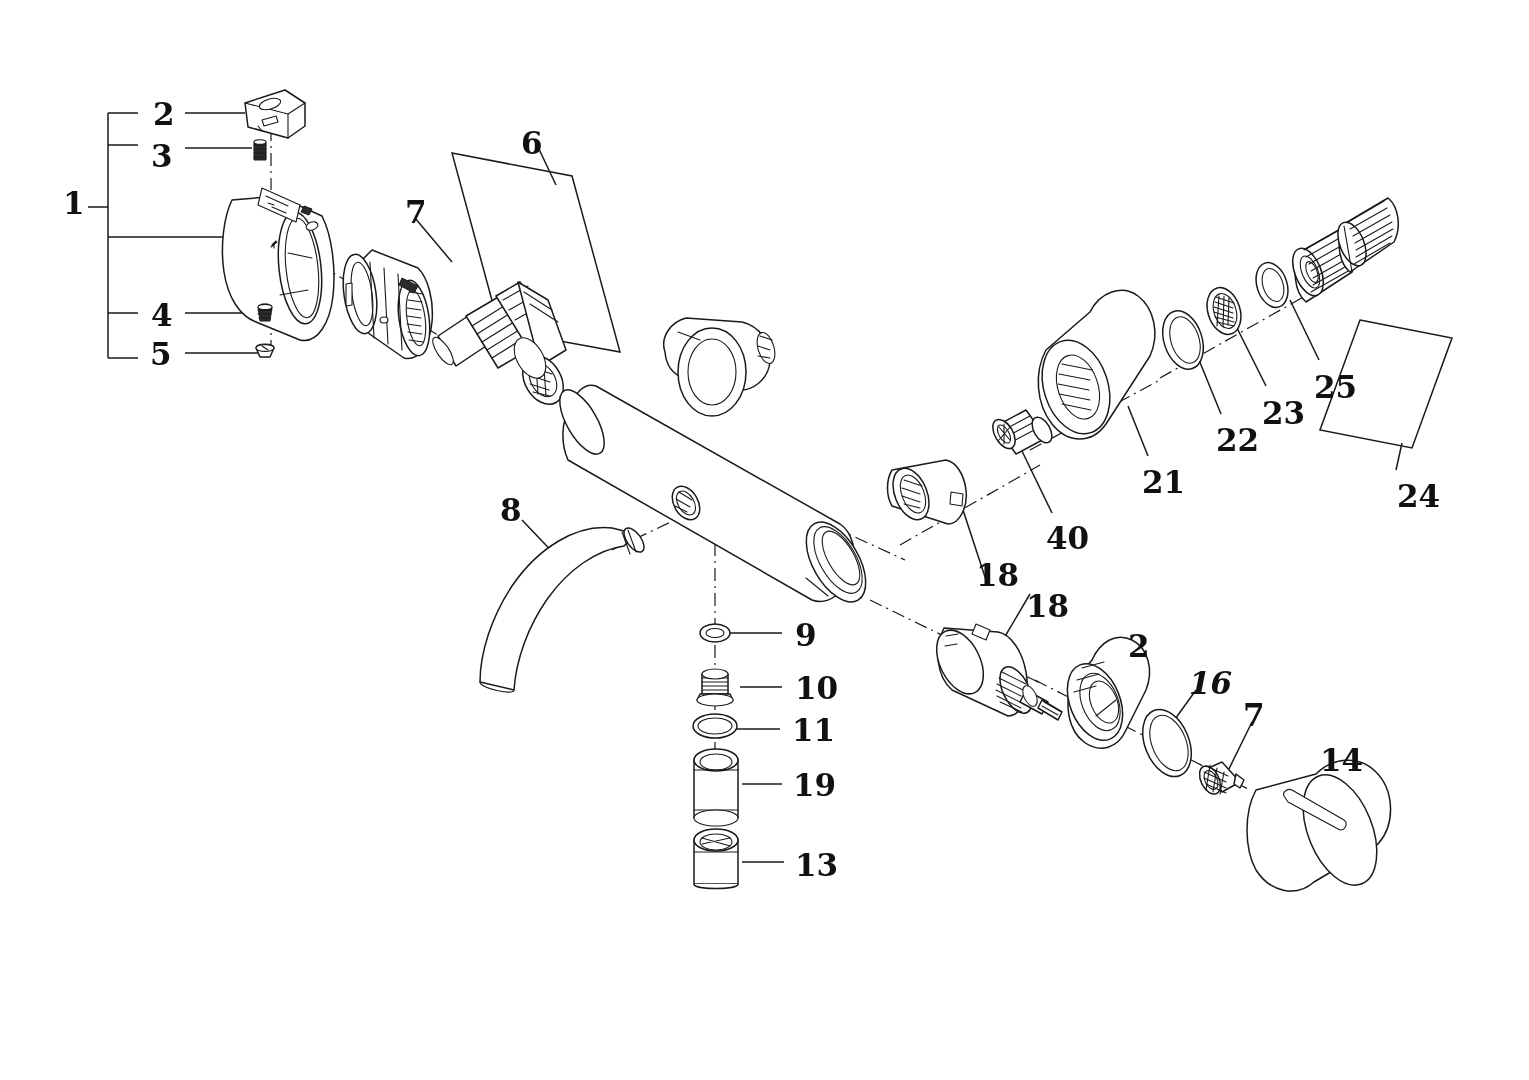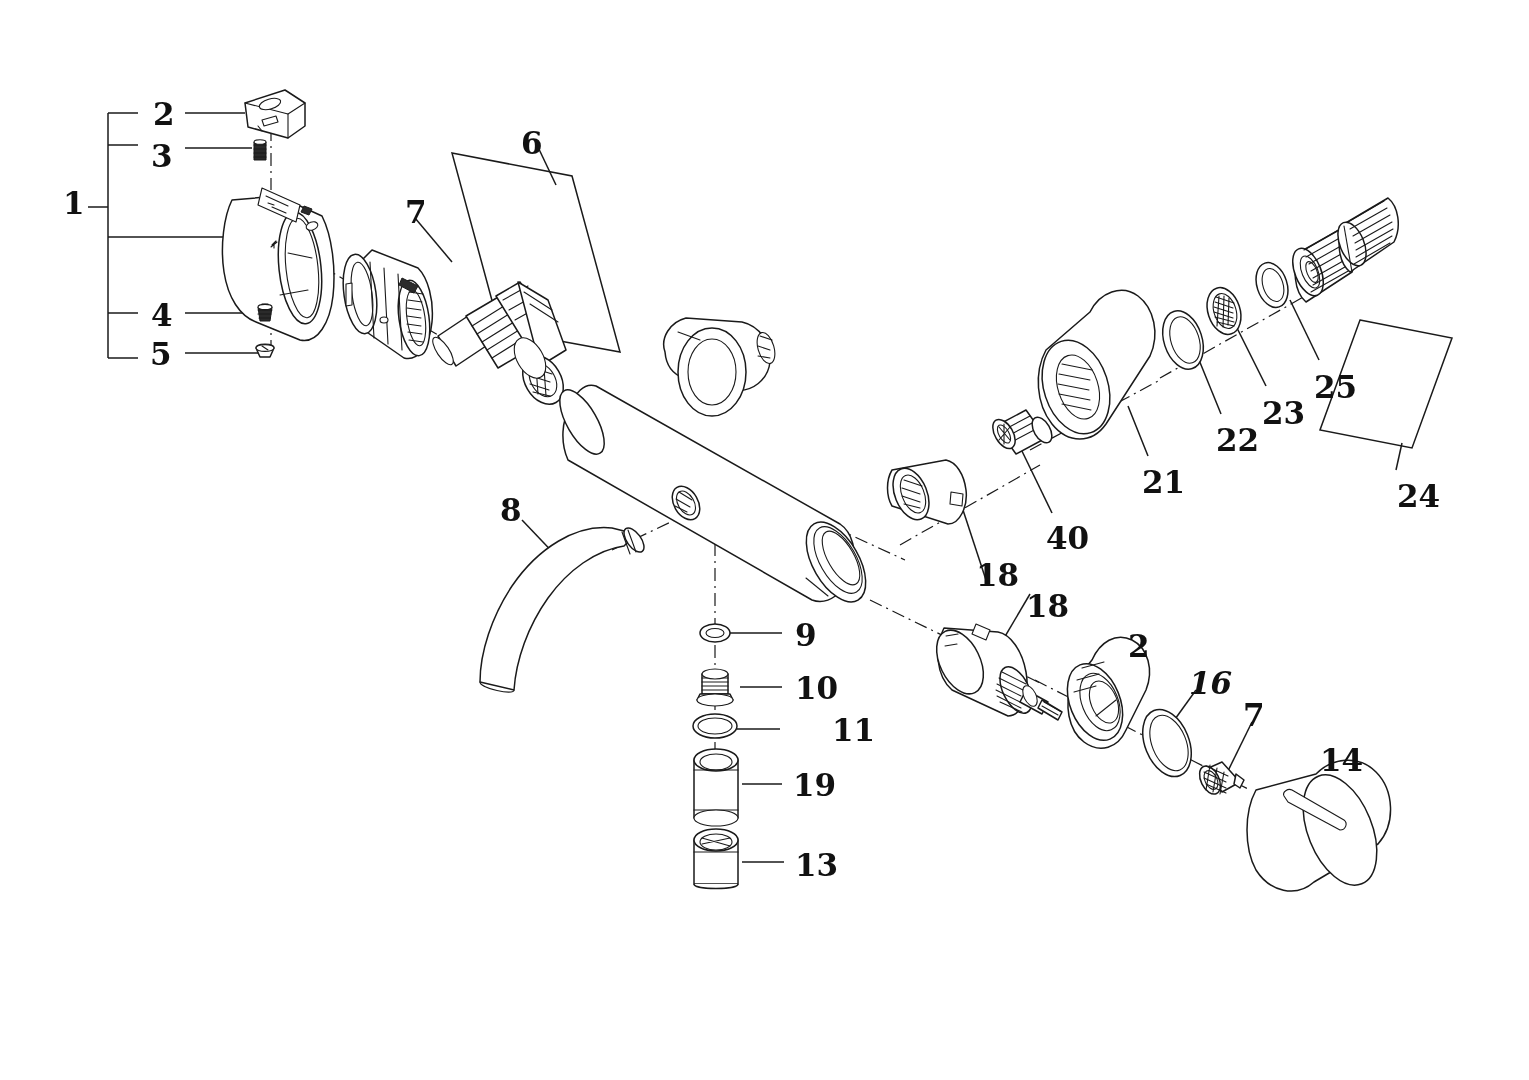--- a/index.html
+++ b/index.html
@@ -483,21 +483,21 @@
 <div class="callout" style="left:63px;top:188px;">1</div>
 <div class="callout" style="left:153px;top:99px;">2</div>
 <div class="callout" style="left:151px;top:141px;">3</div>
 <div class="callout" style="left:151px;top:300px;">4</div>
 <div class="callout" style="left:150px;top:339px;">5</div>
 <div class="callout" style="left:521px;top:128px;">6</div>
 <div class="callout" style="left:405px;top:197px;">7</div>
 <div class="callout" style="left:500px;top:495px;">8</div>
 <div class="callout" style="left:795px;top:620px;">9</div>
 <div class="callout" style="left:795px;top:673px;text-align:center;">10</div>
-<div class="callout" style="left:792px;top:715px;margin-left:40px;">11</div>
+<div class="callout" style="left:792px;top:715px;">11</div>
 <div class="callout" style="left:793px;top:770px;">19</div>
 <div class="callout" style="left:795px;top:850px;">13</div>
 <div class="callout" style="left:1320px;top:745px;text-align:center;">14</div>
 <div class="callout" style="left:1243px;top:700px;">7</div>
 <div class="callout" style="left:1189px;top:668px;font-style:italic;">16</div>
 <div class="callout" style="left:1128px;top:631px;">2</div>
 <div class="callout" style="left:1026px;top:591px;">18</div>
 <div class="callout" style="left:976px;top:560px;">18</div>
 <div class="callout" style="left:1046px;top:523px;">40</div>
 <div class="callout" style="left:1142px;top:467px;">21</div>

